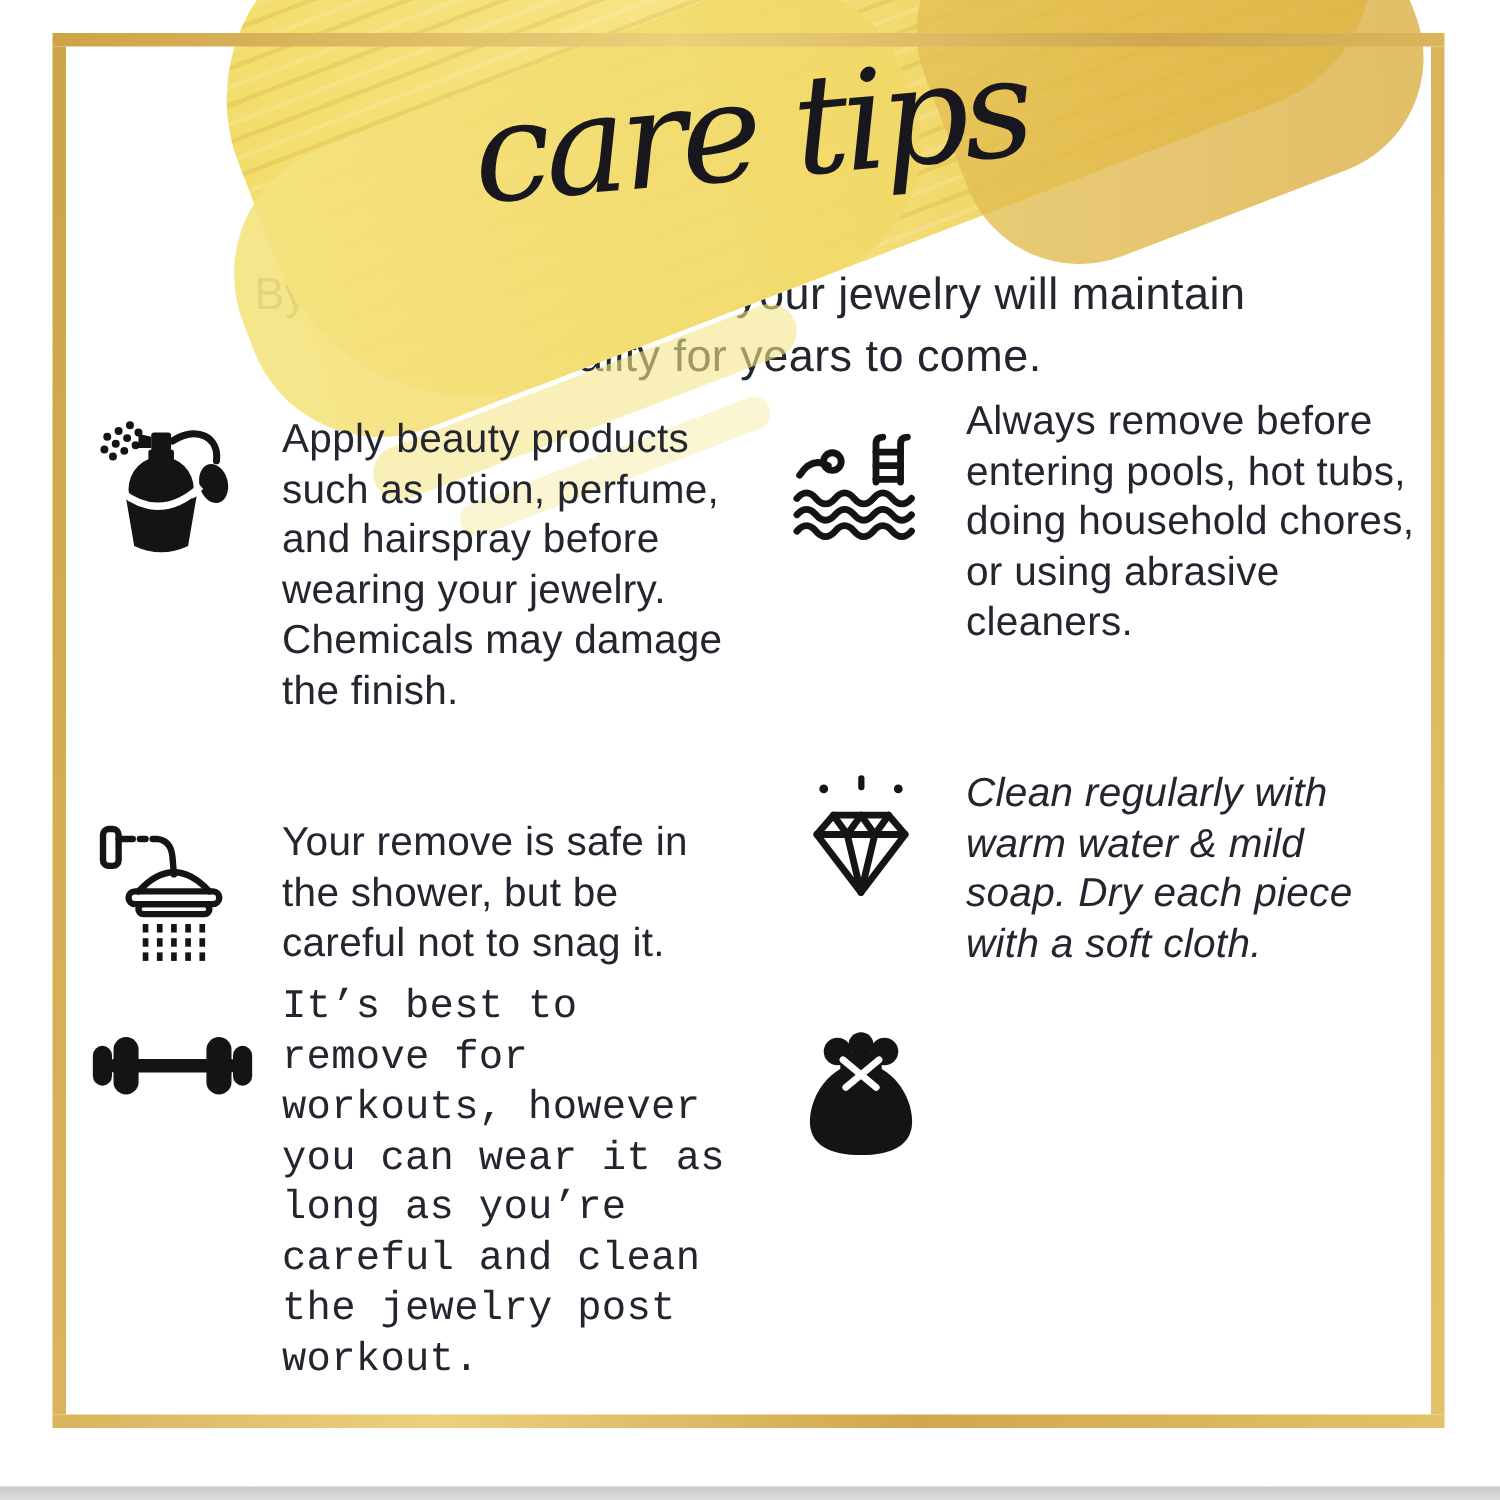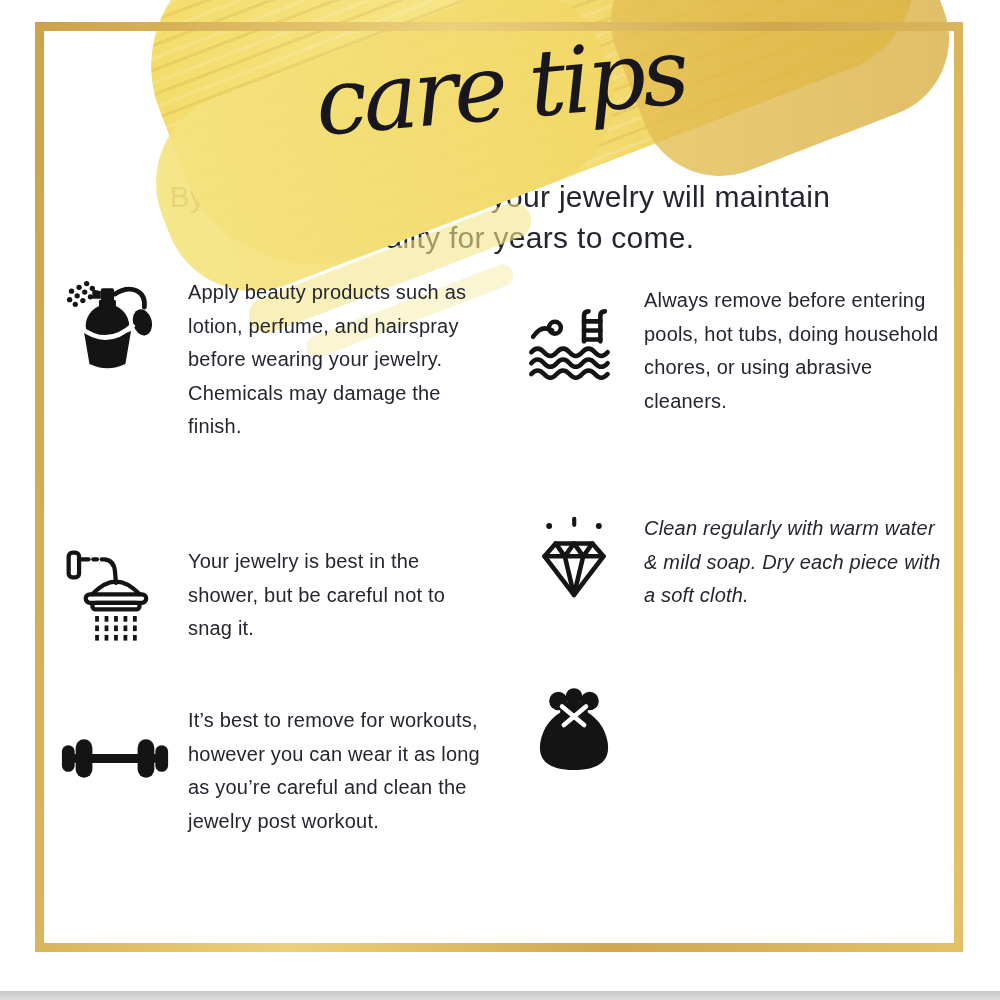--- a/index.html
+++ b/index.html
@@ -40,25 +40,25 @@
     font-size:92px;letter-spacing:-4px;color:#17171d;
     transform:rotate(-5deg);display:inline-block;}
   .subtitle{position:absolute;left:0;top:176px;width:1000px;text-align:center;
     font-size:30px;line-height:41px;letter-spacing:.3px;color:#23262f;}
   .subtitle p{margin:0;}
 
   
   .tip{position:absolute;z-index:3;display:flex;gap:14px;align-items:flex-start;}
   .tip .icon-box{width:118px;display:flex;justify-content:center;flex:0 0 auto;}
   .tip.right-col .icon-box{width:112px;}
-  .tip .txt{font-size:20px;line-height:33.5px;letter-spacing:.2px;color:#23262f;}
+  .tip .txt{font-size:27px;line-height:33.5px;letter-spacing:.2px;color:#23262f;}
   .tip.l1{left:56px;top:276px;}  .tip.l1 .txt{width:306px;}
   .tip.l2{left:56px;top:545px;}  .tip.l2 .txt{width:306px;}
-  .tip.l3{left:56px;top:704px;}  .tip.l3 .txt{width:306px;}
-  .tip.r1{left:518px;top:284px;} .tip.r1 .txt{width:300px;}
+  .tip.l3{left:56px;top:656px;font-family:Liberation Mono, monospace;}  .tip.l3 .txt{width:306px;}
+  .tip.r1{left:518px;top:264px;} .tip.r1 .txt{width:300px;}
   .tip.r2{left:518px;top:512px;font-style:italic;} .tip.r2 .txt{width:300px;}
   .tip.r3{left:518px;top:678px;} .tip.r3 .txt{width:300px;}
   .icon{display:block;}
 </style>
 </head>
 <body>
 
 <div class="canvas">
 
   <div>
@@ -133,21 +133,21 @@
             <rect x="64" y="83" width="4" height="6"></rect>
             <rect x="74" y="83" width="4" height="6"></rect>
           <rect x="34" y="93" width="4" height="6"></rect>
             <rect x="44" y="93" width="4" height="6"></rect>
             <rect x="54" y="93" width="4" height="6"></rect>
             <rect x="64" y="93" width="4" height="6"></rect>
             <rect x="74" y="93" width="4" height="6"></rect>
         </g>
       </svg>
     </div>
-    <div class="txt">Your jewelry is best in the shower, but be careful not to snag it.</div>
+    <div class="txt">Your remove is safe in the shower, but be careful not to snag it.</div>
   </div>
 
   <div class="tip l3">
     <div class="icon-box">
       <svg class="icon" width="118" height="80" viewBox="0 0 120 80" style="margin-top:14px">
         <g fill="#141414">
           <rect x="16" y="36" width="88" height="9" rx="4.5"></rect>
           <rect x="20" y="21" width="17" height="39" rx="8.5"></rect>
           <rect x="6" y="27" width="13" height="27" rx="6.5"></rect>
           <rect x="83" y="21" width="17" height="39" rx="8.5"></rect>

